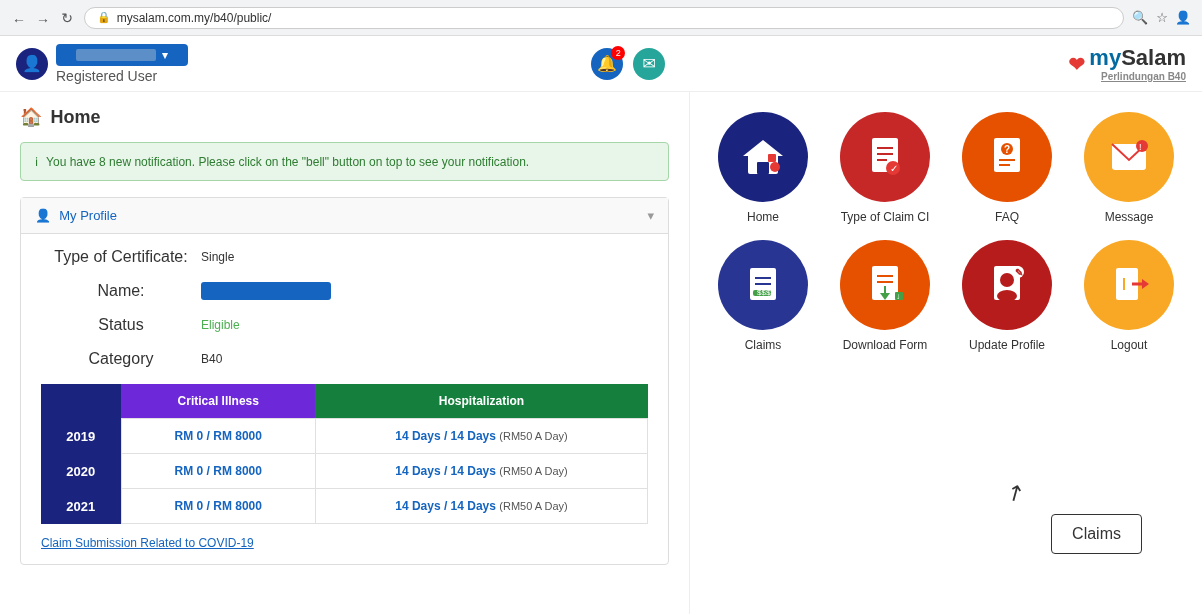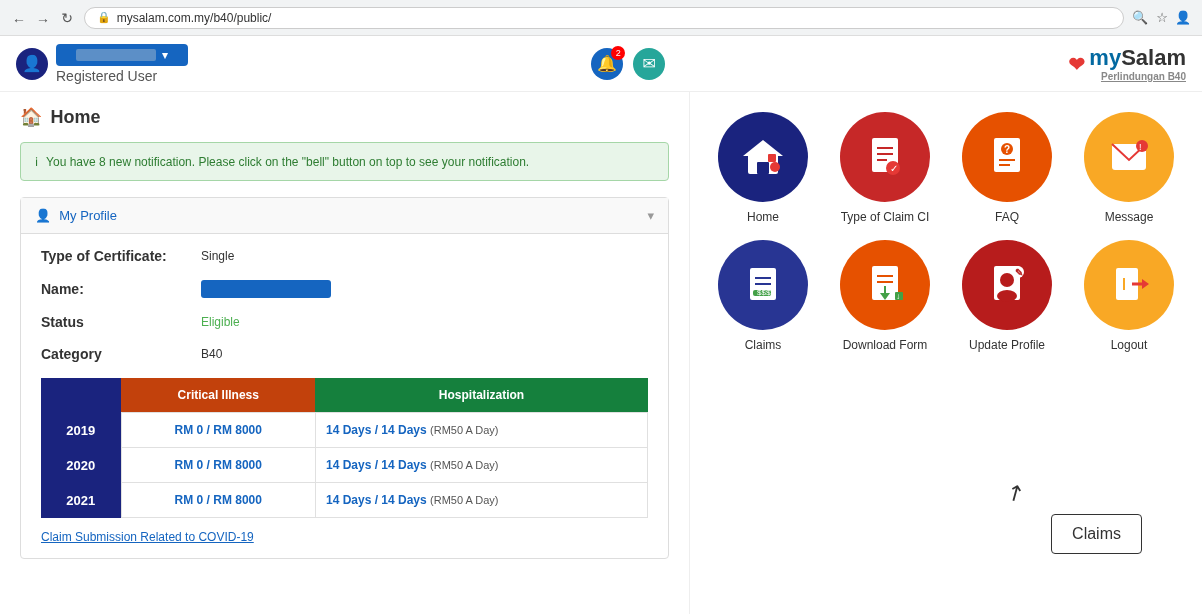--- a/index.html
+++ b/index.html
@@ -108,45 +108,45 @@
       border: 1px solid #ddd; border-radius: 4px; margin-bottom: 16px;
     }
     .profile-header {
       background: #f9f9f9; border-bottom: 1px solid #ddd;
       padding: 10px 14px; display: flex; align-items: center; justify-content: space-between;
       cursor: pointer;
     }
     .profile-header-left { display: flex; align-items: center; gap: 8px; color: #1565c0; font-size: 13px; }
     .profile-body { padding: 14px 20px; }
     .profile-row { display: flex; margin-bottom: 16px; align-items: center; }
-    .profile-label { width: 160px; font-weight: bold; color: #333; font-size: 14px; }
+    .profile-label { width: 160px; font-weight: normal; color: #333; font-size: 16px; text-align: center; }
     .profile-value { color: #333; font-size: 12px; }
     .profile-value.eligible { color: #4caf50; }
     .name-bar {
       background: #1565c0; border-radius: 3px; height: 18px; width: 130px;
     }
 
     
     .benefit-table { width: 100%; border-collapse: collapse; }
     .benefit-table th {
       padding: 10px 16px; font-size: 12px; color: #fff;
     }
-    .th-ci { background: #c2410c; margin-top: 14px; }
+    .th-ci { background: #6d28d9; margin-top: 14px; }
     .th-hosp { background: #15803d; margin-left: 32px; }
     .year-cell {
       background: #1a237e; color: #fff; font-weight: bold;
       padding: 10px 16px; text-align: center; font-size: 13px; width: 80px;
     }
     .ci-cell {
       text-align: center; padding: 10px; font-size: 12px; color: #1565c0;
       border: 1px solid #e0e0e0;
     }
     .ci-cell strong { color: #1565c0; }
     .hosp-cell {
-      text-align: left; padding: 10px; font-size: 12px; color: #1565c0;
+      text-align: center; padding: 10px; font-size: 12px; color: #1565c0;
       border: 1px solid #e0e0e0;
     }
     .hosp-cell span.small { font-size: 11px; color: #555; }
     .covid-link {
       color: #1565c0; font-size: 12px; text-decoration: underline; cursor: pointer;
       margin-top: 12px; display: inline-block;
     }
 
     
     .right-panel {

